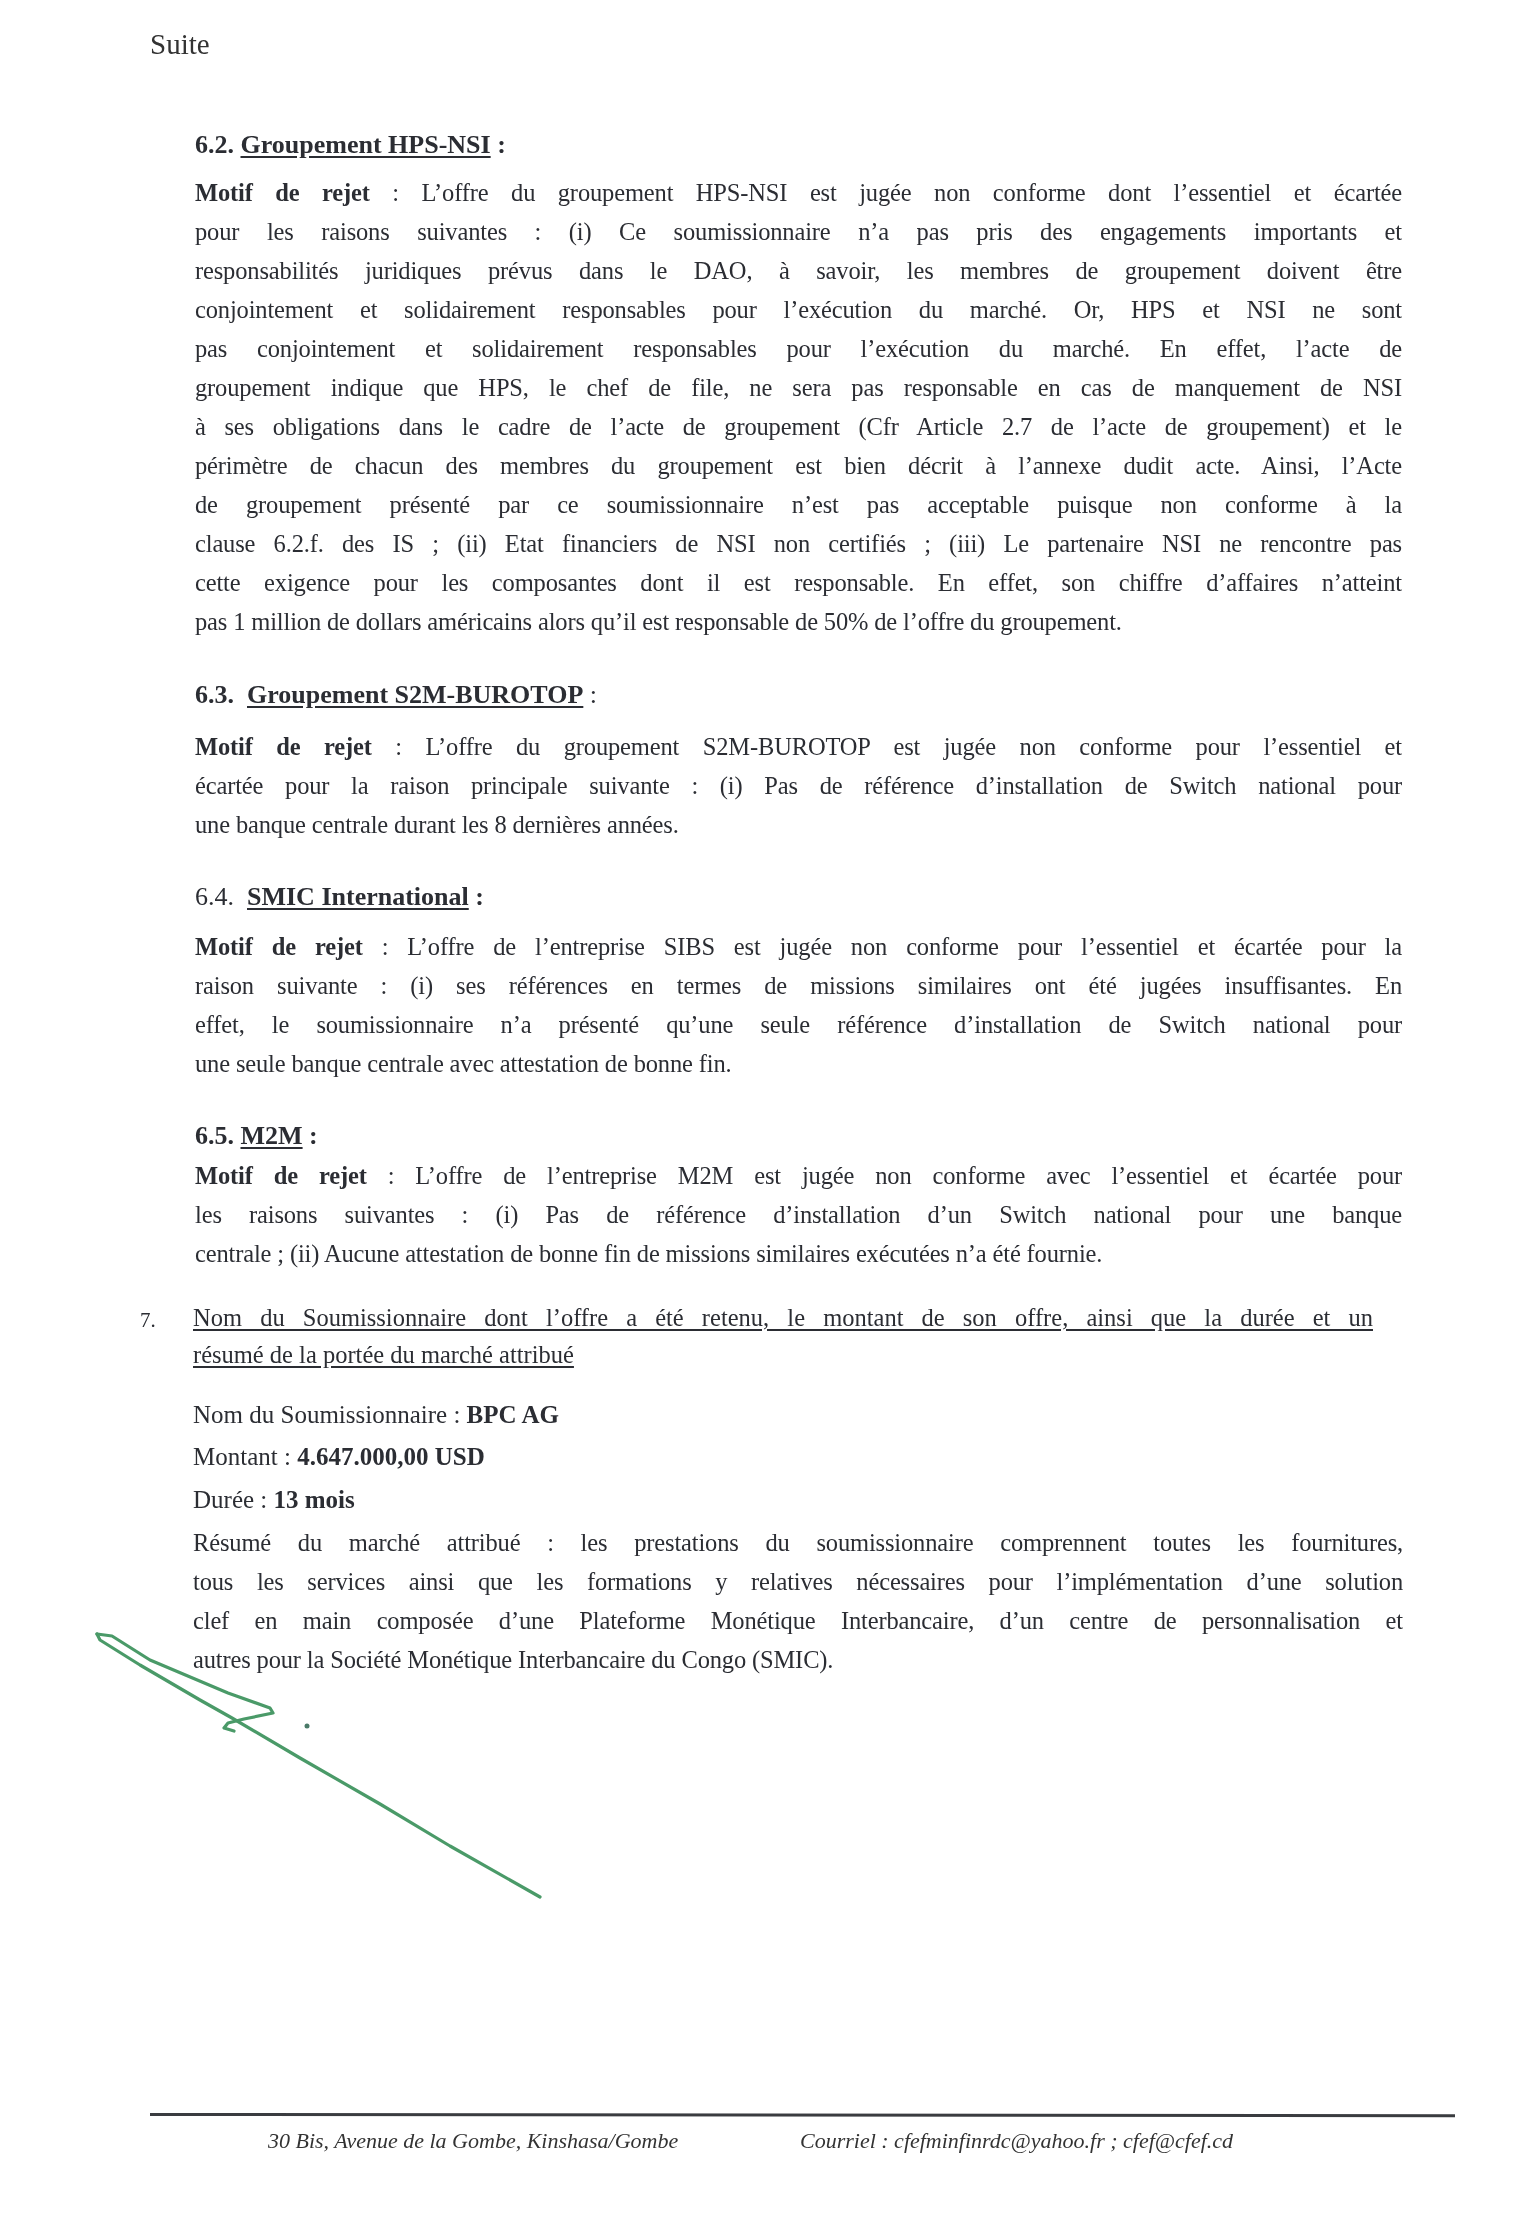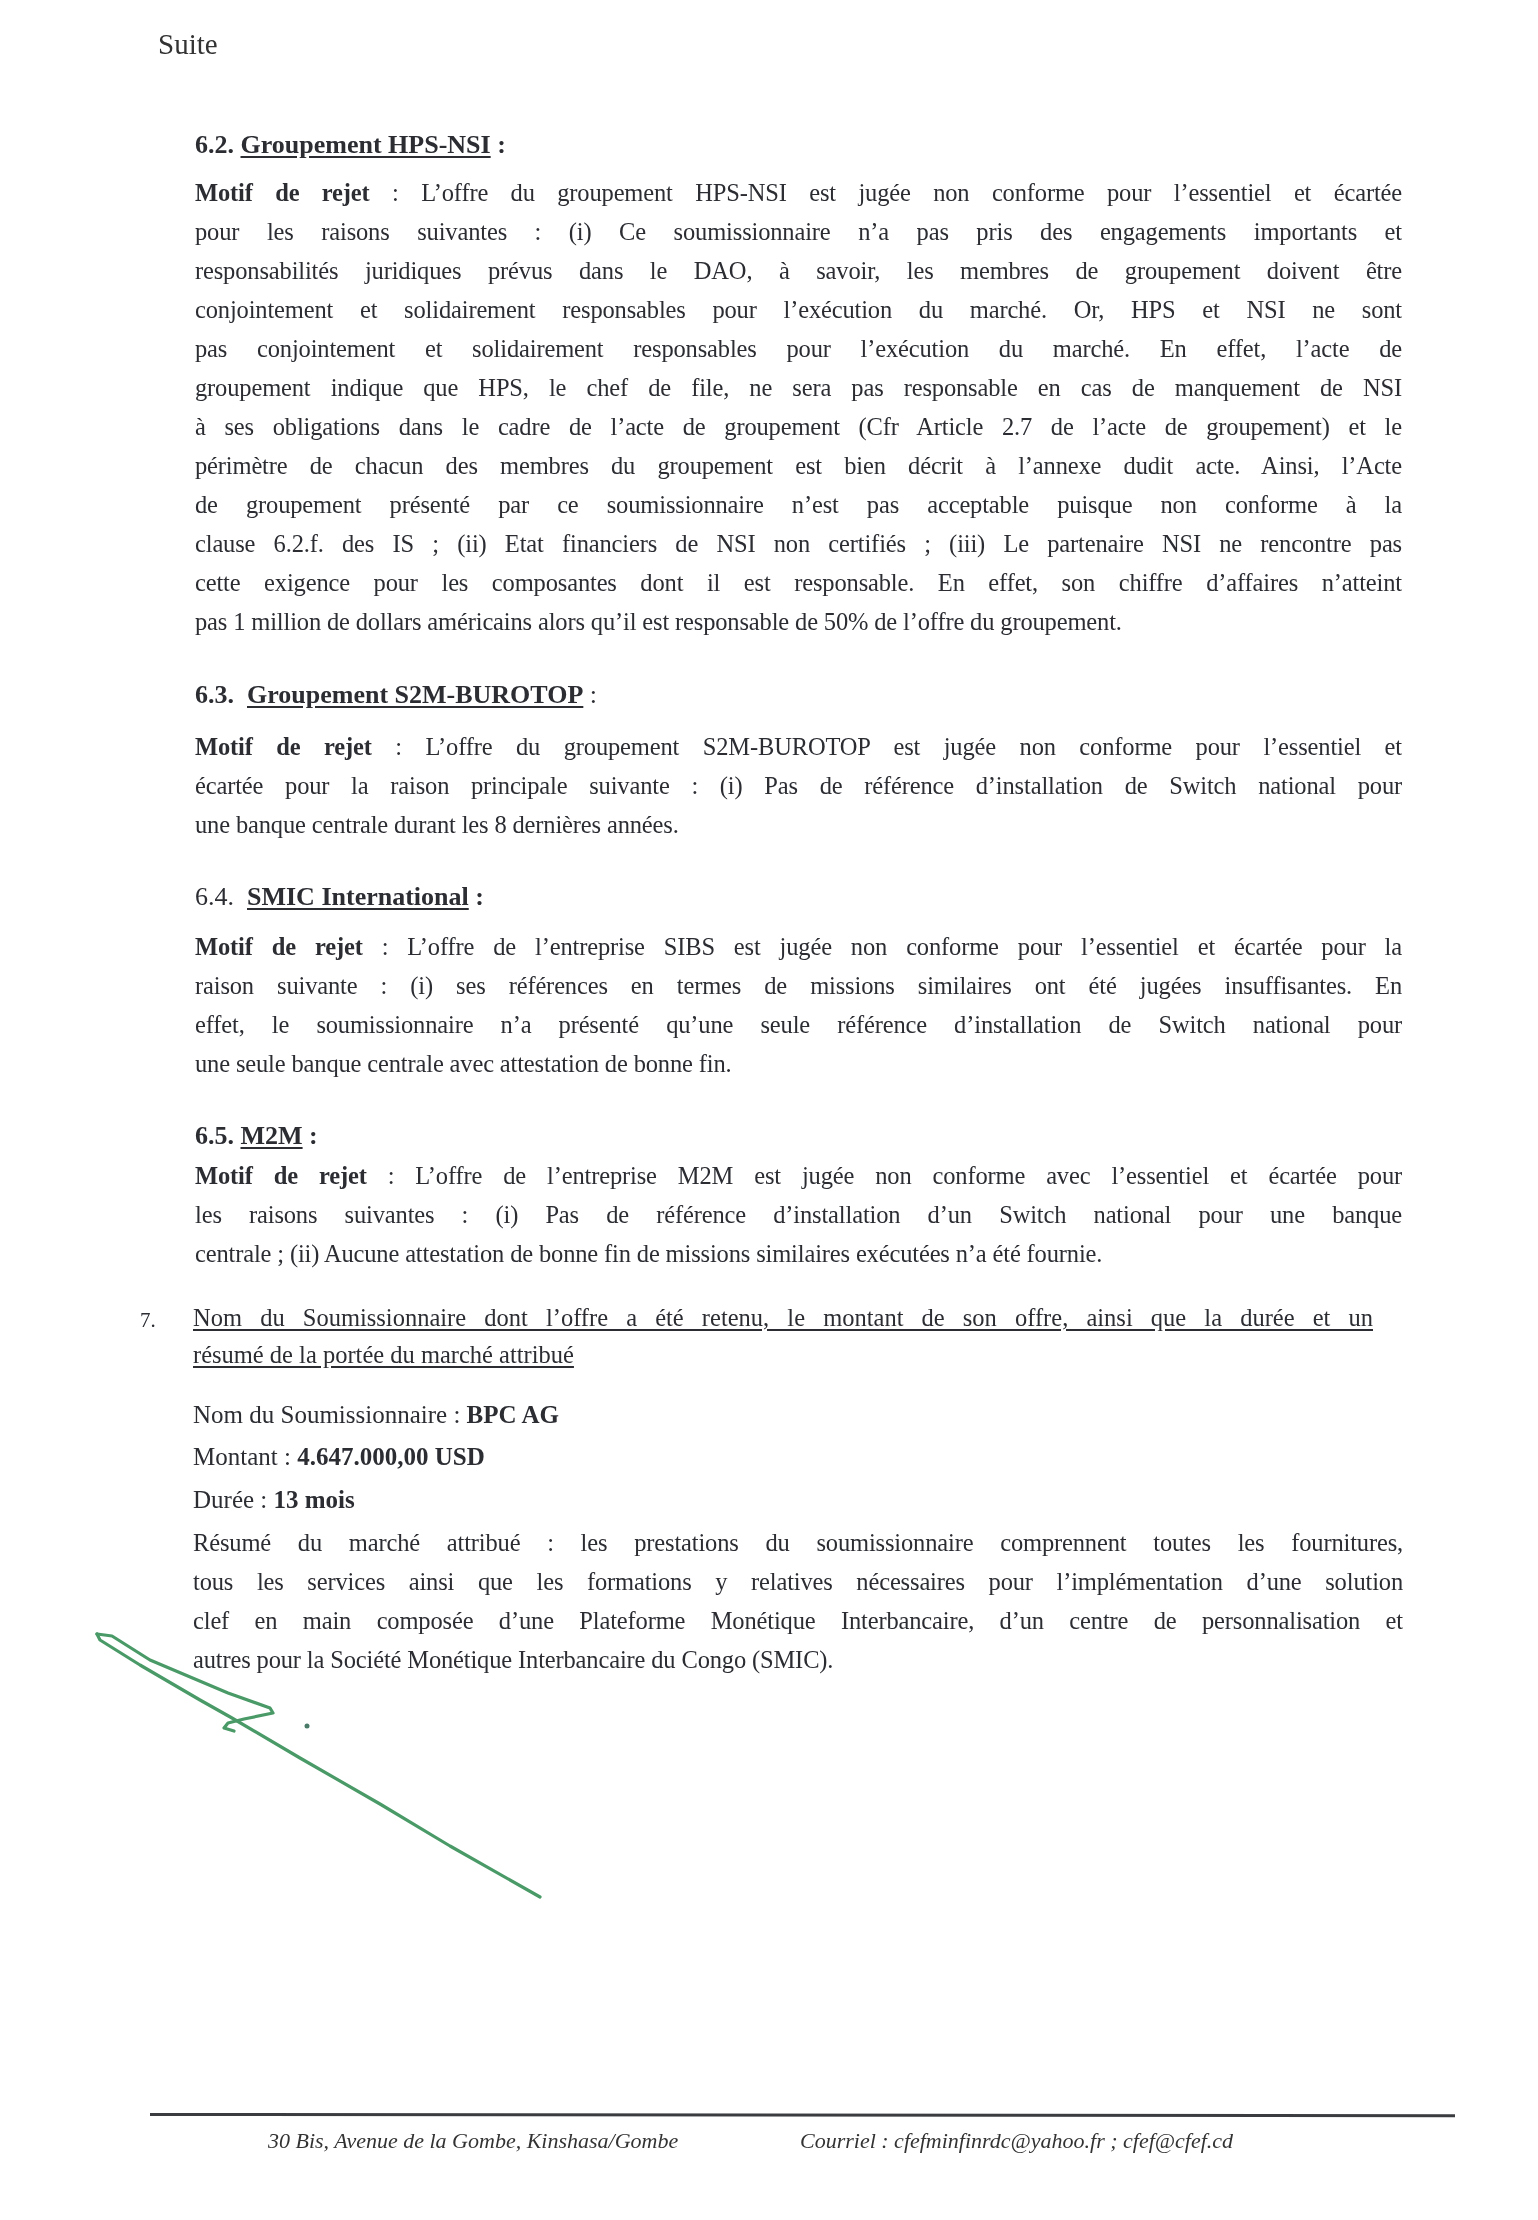--- a/index.html
+++ b/index.html
@@ -1,18 +1,18 @@
 <!DOCTYPE html>
 <html><head>
 <meta charset="utf-8">
 <style>
   html, body { margin:0; padding:0; background:#ffffff; }
   body { width:1538px; height:2220px; position:relative; overflow:hidden;
          font-family:"Liberation Serif","DejaVu Serif",serif; color:#2b2d33; }
-  .abs { position:absolute;margin-left:8px; }
+  .abs { position:absolute; }
   .suite { left:150px; top:28px; font-size:29px; color:#333; }
   .line { position:absolute; left:195px; width:1207px; font-size:24.5px; line-height:30px;
           white-space:nowrap; text-align:justify; text-align-last:justify; letter-spacing:-0.15px; }
   .line.last { text-align-last:left; }
   .line.wide { width:1210px; }
   .head { position:absolute; left:195px; font-size:26px; line-height:30px; white-space:nowrap; }
   .b { font-weight:bold; }
   .u { text-decoration:underline; text-underline-offset:3px; }
   .num7 { position:absolute; left:140px; font-size:21px; line-height:30px; }
   .item7 { position:absolute; left:193px; font-size:24.5px; line-height:30px; white-space:nowrap;
@@ -26,21 +26,21 @@
 </style>
 </head>
 <body>
 
 <div class="abs suite">Suite</div>
 
 <div class="head" style="top:130px">
   <span class="b">6.2.</span>
   <span class="b u">Groupement HPS-NSI</span><span class="b"> :</span>
 </div>
-<div class="line" style="top:178px"><span class="b">Motif de rejet</span><span> : L’offre du groupement HPS-NSI est jugée non conforme pour l’essentiel et écartée</span></div>
+<div class="line" style="top:178px"><span class="b">Motif de rejet</span><span> : L’offre du groupement HPS-NSI est jugée non conforme dont l’essentiel et écartée</span></div>
 <div class="line" style="top:217px">pour les raisons suivantes : (i) Ce soumissionnaire n’a pas pris des engagements importants et</div>
 <div class="line" style="top:256px">responsabilités juridiques prévus dans le DAO, à savoir, les membres de groupement doivent être</div>
 <div class="line" style="top:295px">conjointement et solidairement responsables pour l’exécution du marché. Or, HPS et NSI ne sont</div>
 <div class="line" style="top:334px">pas conjointement et solidairement responsables pour l’exécution du marché. En effet, l’acte de</div>
 <div class="line" style="top:373px">groupement indique que HPS, le chef de file, ne sera pas responsable en cas de manquement de NSI</div>
 <div class="line" style="top:412px">à ses obligations dans le cadre de l’acte de groupement (Cfr Article 2.7 de l’acte de groupement) et le</div>
 <div class="line" style="top:451px">périmètre de chacun des membres du groupement est bien décrit à l’annexe dudit acte. Ainsi, l’Acte</div>
 <div class="line" style="top:490px">de groupement présenté par ce soumissionnaire n’est pas acceptable puisque non conforme à la</div>
 <div class="line" style="top:529px">clause  6.2.f. des IS ; (ii) Etat financiers de NSI non certifiés ; (iii) Le partenaire NSI ne rencontre pas</div>
 <div class="line" style="top:568px">cette exigence pour les composantes dont il est responsable. En effet, son chiffre d’affaires n’atteint</div>

